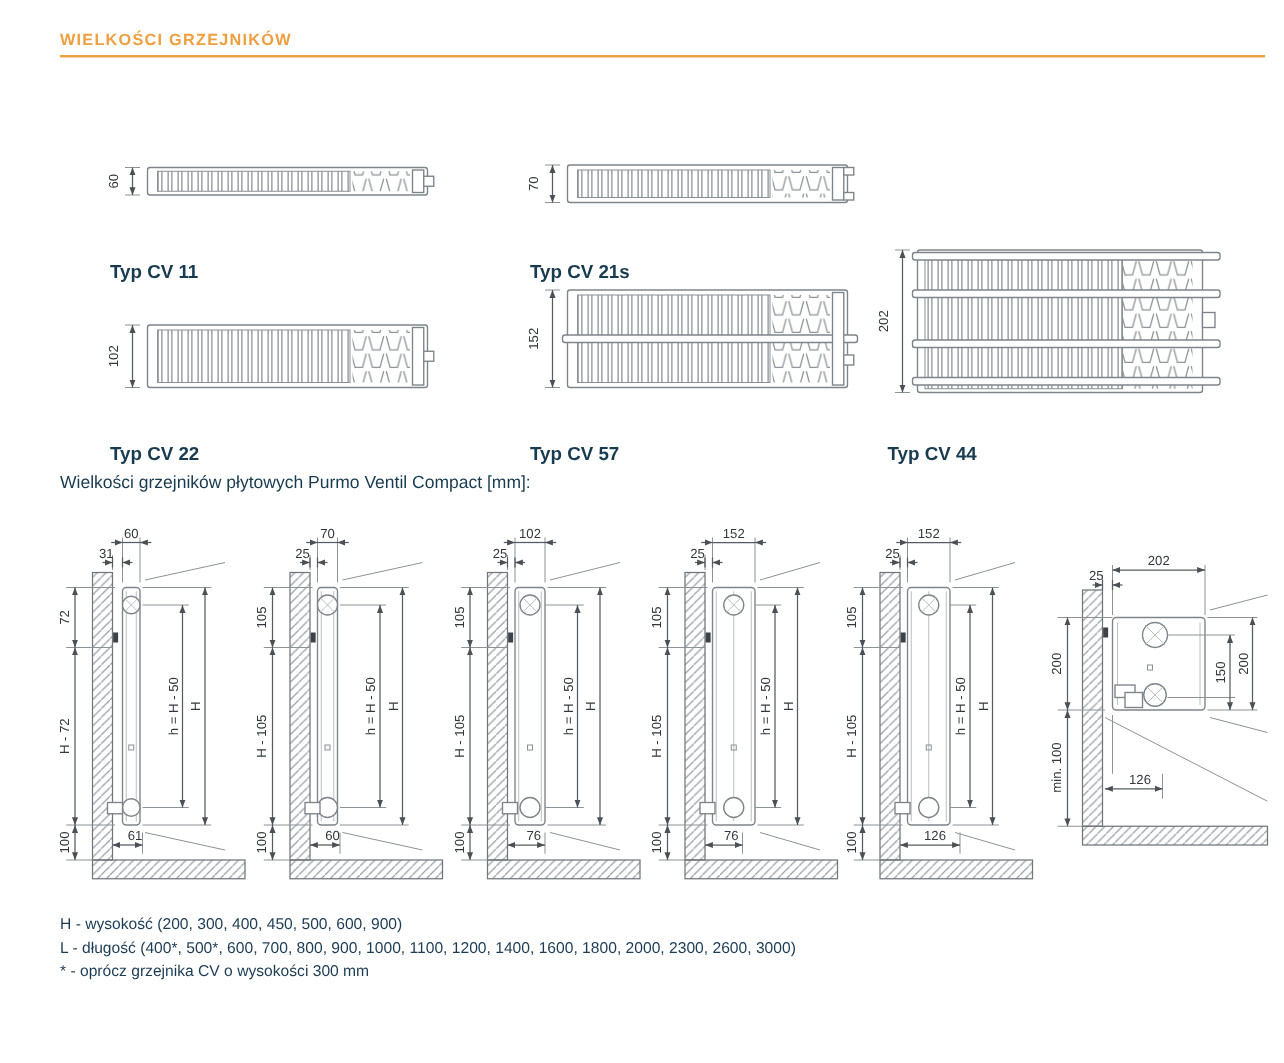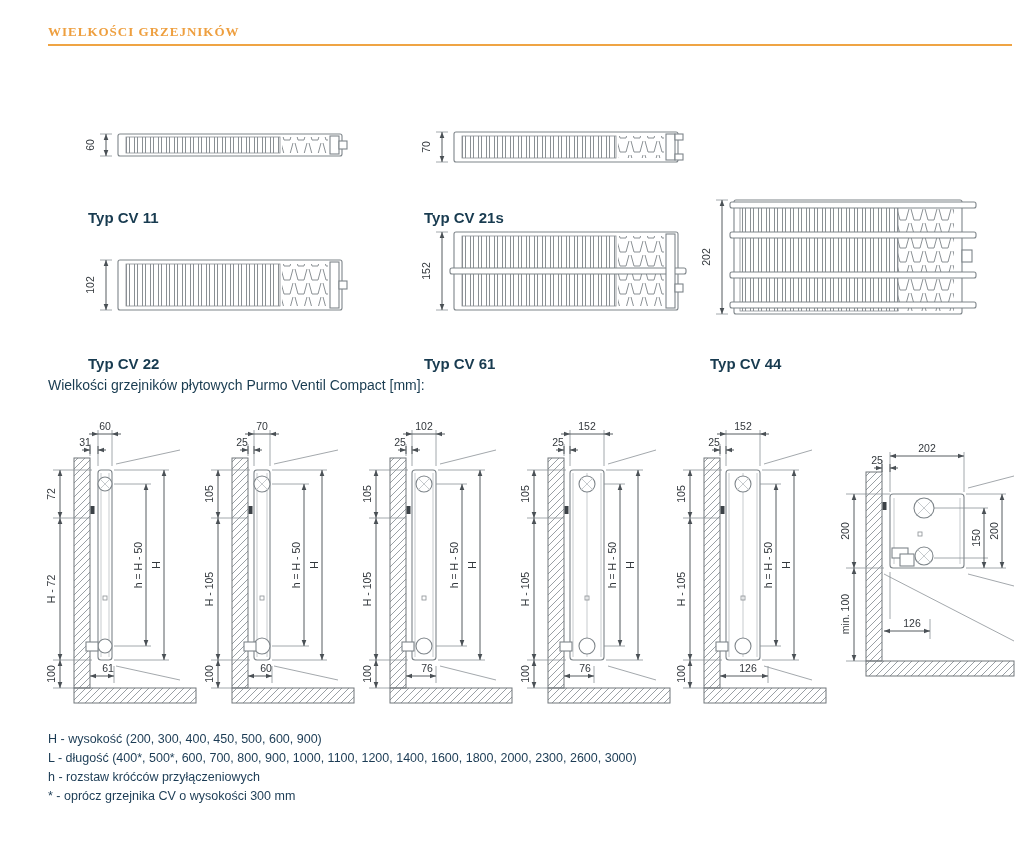--- a/index.html
+++ b/index.html
@@ -4,21 +4,20 @@
 <style>
   html,body{margin:0;padding:0;}
   body{
     width:1027px;height:850px;position:relative;background:#ffffff;
     font-family:"Liberation Sans", sans-serif;overflow:hidden;
   }
   .abs{position:absolute;}
   .page-title{
     left:48px;top:24px;font-size:13px;font-weight:bold;color:#EE9F3F;
     letter-spacing:1px;
-    font-family:Liberation Serif, serif;
   }
   .title-rule{left:48px;top:44px;width:964px;height:2px;background:#EFA444;}
   .type-label{font-size:15px;font-weight:bold;color:#183B50;margin-top:37px;}
   .section-heading{
     left:48px;top:377px;font-size:14px;font-weight:normal;color:#183B50;
   }
   .legend{left:48px;top:730px;color:#1C3C55;font-size:12.5px;line-height:19px;}
   .legend div{white-space:nowrap;}
   svg{overflow:visible;}
   svg text{font-family:"Liberation Sans", sans-serif;font-size:10.5px;fill:#33383D;}
@@ -93,21 +92,21 @@
   <path class="ext" d="M16,6 H28 M16,84 H28"></path>
   <path class="dim" d="M22,6 L22,84" marker-start="url(#arr)" marker-end="url(#arr)"></path>
   <text transform="rotate(-90 10 45)" x="10" y="45" text-anchor="middle">152</text>
   <rect class="draw" x="34" y="6" width="224" height="78" rx="2"></rect>
   <rect x="42" y="10" width="154" height="70" fill="url(#slots)" stroke="#8A9094" stroke-width="0.8"></rect>
   <rect x="198" y="10" width="46" height="70" fill="url(#conv)" stroke="none"></rect>
   <rect class="draw" x="30" y="42" width="236" height="6" rx="2"></rect>
   <rect class="draw" x="246" y="8" width="9" height="74"></rect>
   <rect class="draw" x="255" y="58" width="8" height="8"></rect>
 </svg>
-<div class="abs type-label" style="left:424px;top:318px">Typ CV 61</div>
+<div class="abs type-label" style="left:424px;top:318px">Typ CV 57</div>
 
 <svg class="abs" style="left:700px;top:194px" width="282" height="128" viewBox="0 0 282 128">
   <path class="ext" d="M16,6 H28 M16,120 H28"></path>
   <path class="dim" d="M22,6 L22,120" marker-start="url(#arr)" marker-end="url(#arr)"></path>
   <text transform="rotate(-90 10 63)" x="10" y="63" text-anchor="middle">202</text>
   <rect class="draw" x="34" y="6" width="228" height="114" rx="2"></rect>
   <rect x="40" y="9" width="158" height="108" fill="url(#slots)" stroke="#8A9094" stroke-width="0.8"></rect>
   <rect x="198" y="9" width="56" height="108" fill="url(#conv)" stroke="none"></rect>
   <rect class="draw" x="30" y="8" width="246" height="6" rx="2"></rect>
   <rect class="draw" x="30" y="38" width="246" height="6" rx="2"></rect>
@@ -336,15 +335,14 @@
   <path class="dim" d="M166,58 L166,132" marker-start="url(#arr)" marker-end="url(#arr)"></path>
   <text transform="rotate(-90 162 95)" x="162" y="95" text-anchor="middle">200</text>
   <path class="ext" d="M94,183 V203 M54,136 V183"></path>
   <path class="dim" d="M48,195 L94,195" marker-start="url(#arr)" marker-end="url(#arr)"></path>
   <text x="76" y="191" text-anchor="middle">126</text>
 </svg>
 
 <div class="abs legend">
   <div>H - wysokość (200, 300, 400, 450, 500, 600, 900)</div>
   <div>L - długość (400*, 500*, 600, 700, 800, 900, 1000, 1100, 1200, 1400, 1600, 1800, 2000, 2300, 2600, 3000)</div>
-  <div>h - rozstaw króćców przyłączeniowych</div>
   <div>* - oprócz grzejnika CV o wysokości 300 mm</div>
 </div>
 
 </body></html>

